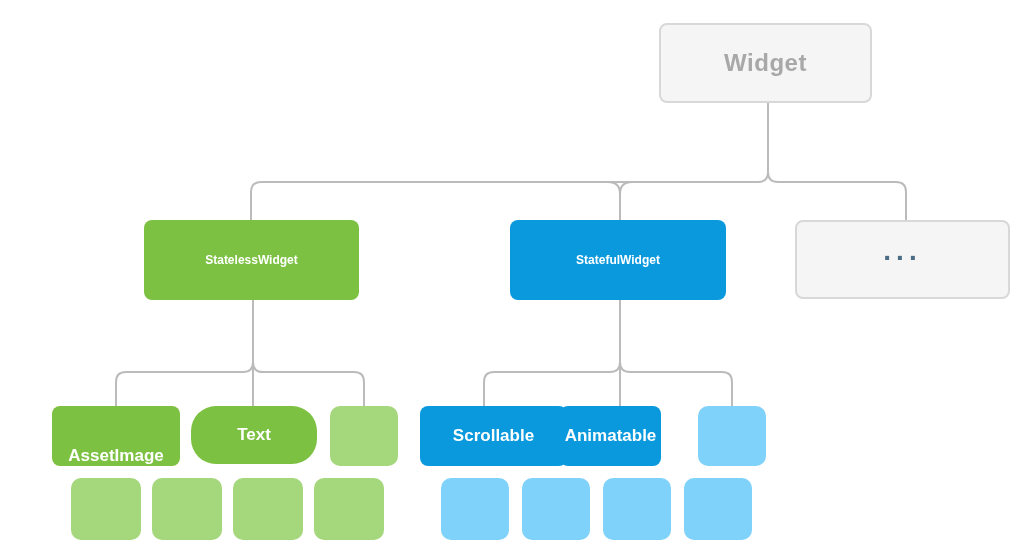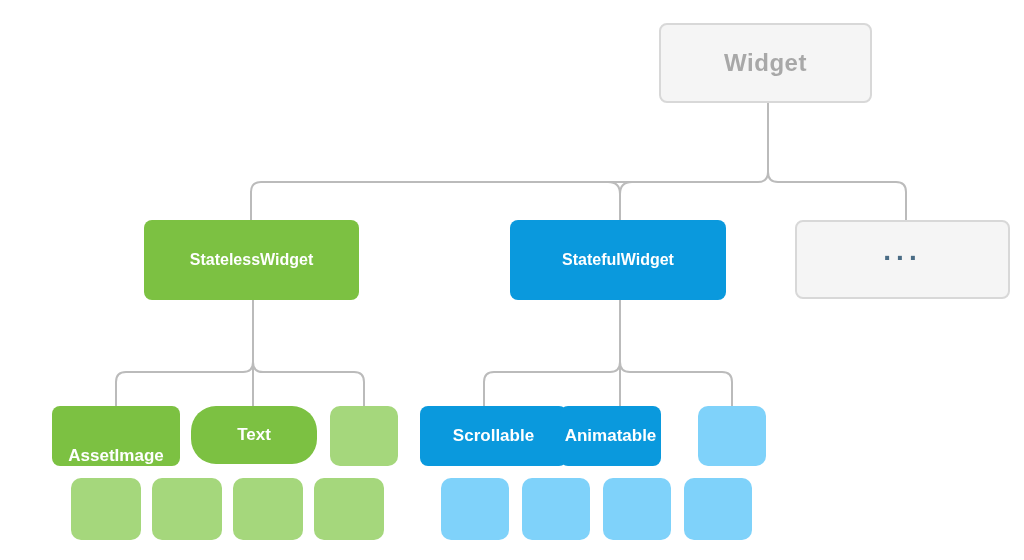--- a/index.html
+++ b/index.html
@@ -23,21 +23,21 @@
     border-radius:8px;
     text-align:center;
   }
   .node.gray  { background:var(--gray-bg,#f5f5f5); border:2px solid var(--gray-border,#d8d8d8); color:var(--gray-text,#a8a8a8); }
   .node.green { background:var(--green,#7cc142); color:#ffffff; }
   .node.blue  { background:var(--blue,#0a99dd);  color:#ffffff; }
   .node.light-green { background:var(--light-green,#a5d77c); border-radius:10px; }
   .node.light-blue  { background:var(--light-blue,#7fd2fa);  border-radius:10px; }
 
   .root-label { font-size:24px; font-weight:bold; letter-spacing:0.5px; }
-  .l2-label   { font-size:16px; font-weight:bold; }
+  .l2-label   { font-size:12px; font-weight:bold; }
   .l3-label   { font-size:17px; font-weight:bold; }
 
   .dots {
     font-size:28px; font-weight:bold; line-height:1;
     letter-spacing:5px; color:var(--dots,#4a6c85);
     transform:translateY(-9px);
   }
 
   .leaf-row { position:absolute; top:478px; display:flex; }
   .leaf-row.greens { left:51px;  gap:11px; }

